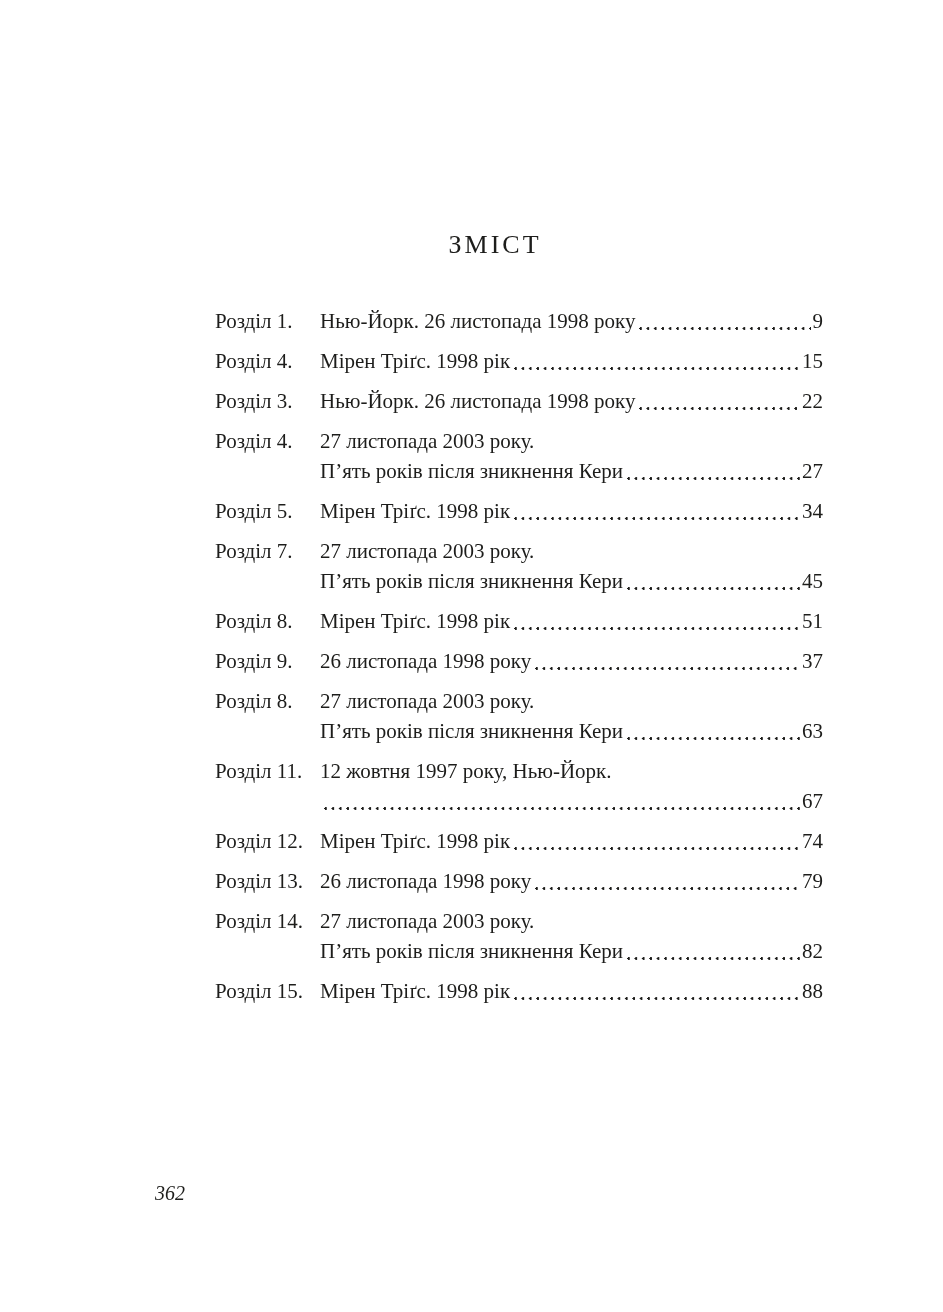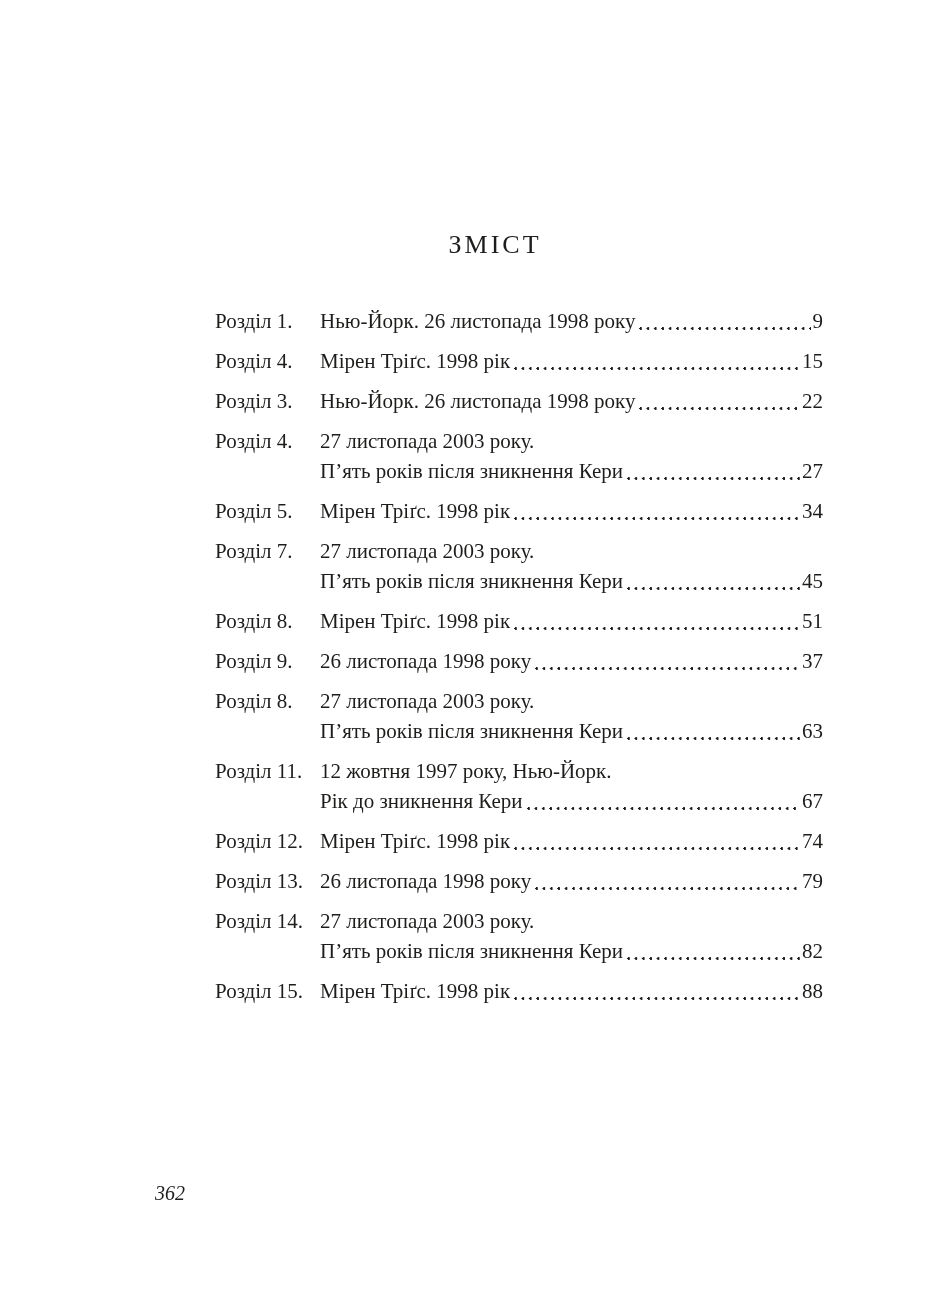--- a/index.html
+++ b/index.html
@@ -195,21 +195,20 @@
             <span class="entry-page">63</span>
           </div>
         </div>
   </div>
 
   <div class="entry">
     <div class="entry-label">Розділ 11.</div>
     <div class="entry-body">
           <div class="line">12 жовтня 1997 року, Нью-Йорк.</div>
           <div class="line line-last">
-            <span class="entry-title">Рік до зникнення Кери</span>
             <span class="dot-leader"></span>
             <span class="entry-page">67</span>
           </div>
         </div>
   </div>
 
   <div class="entry">
     <div class="entry-label">Розділ 12.</div>
     <div class="entry-body">
           <div class="line line-last">

